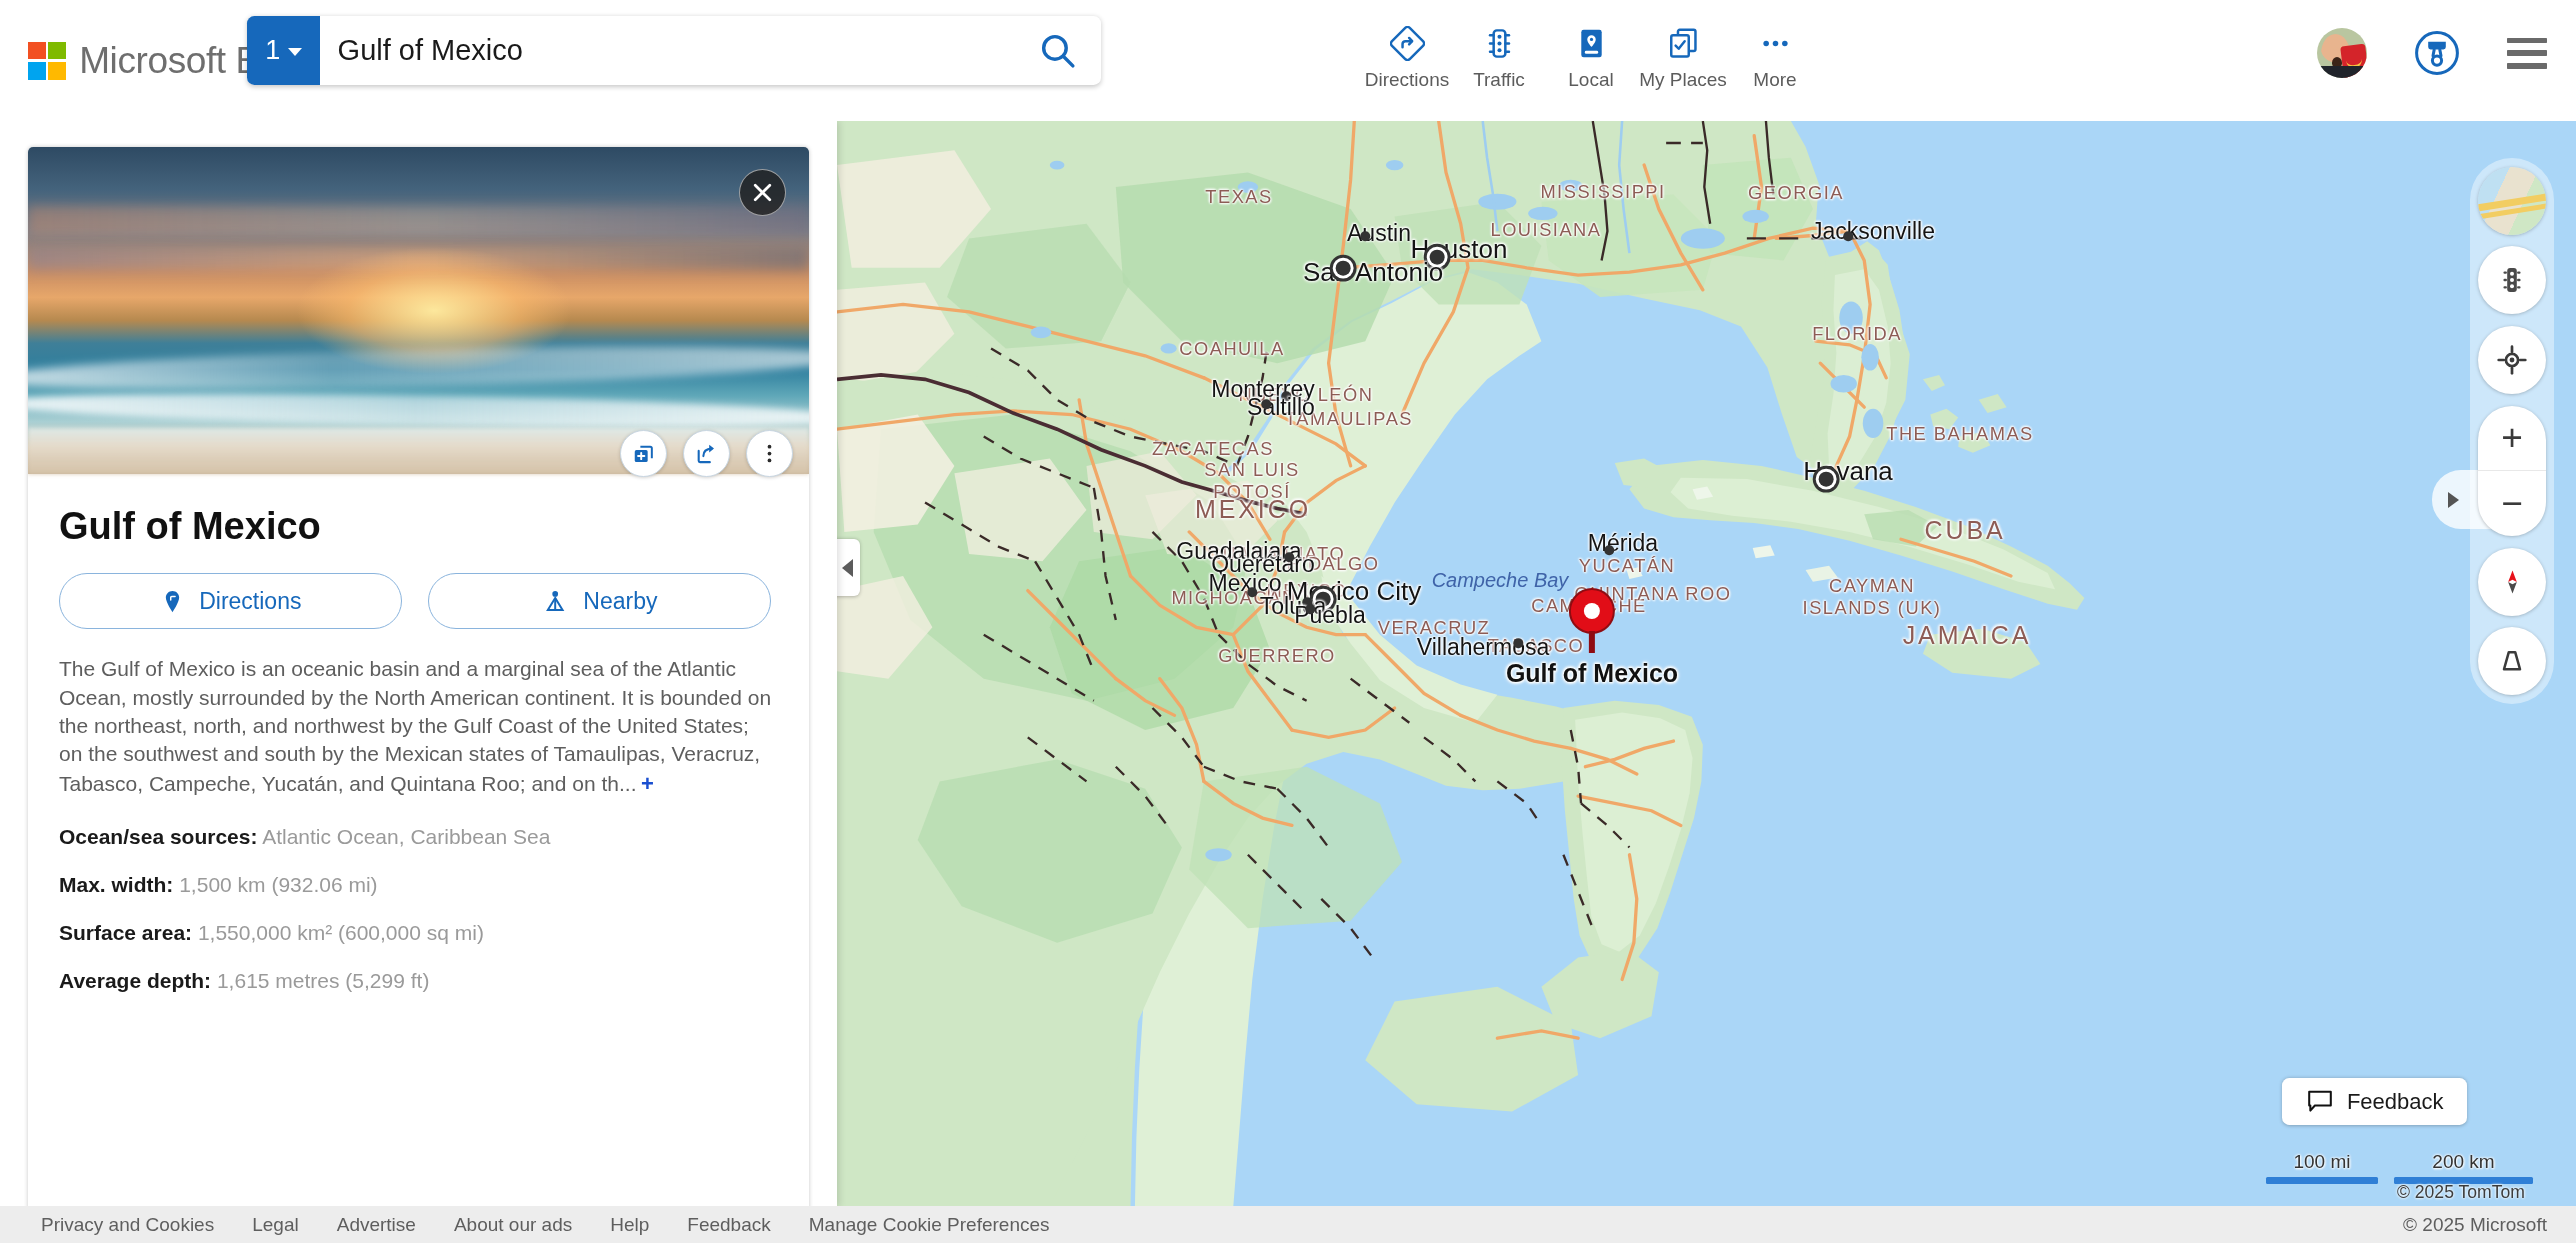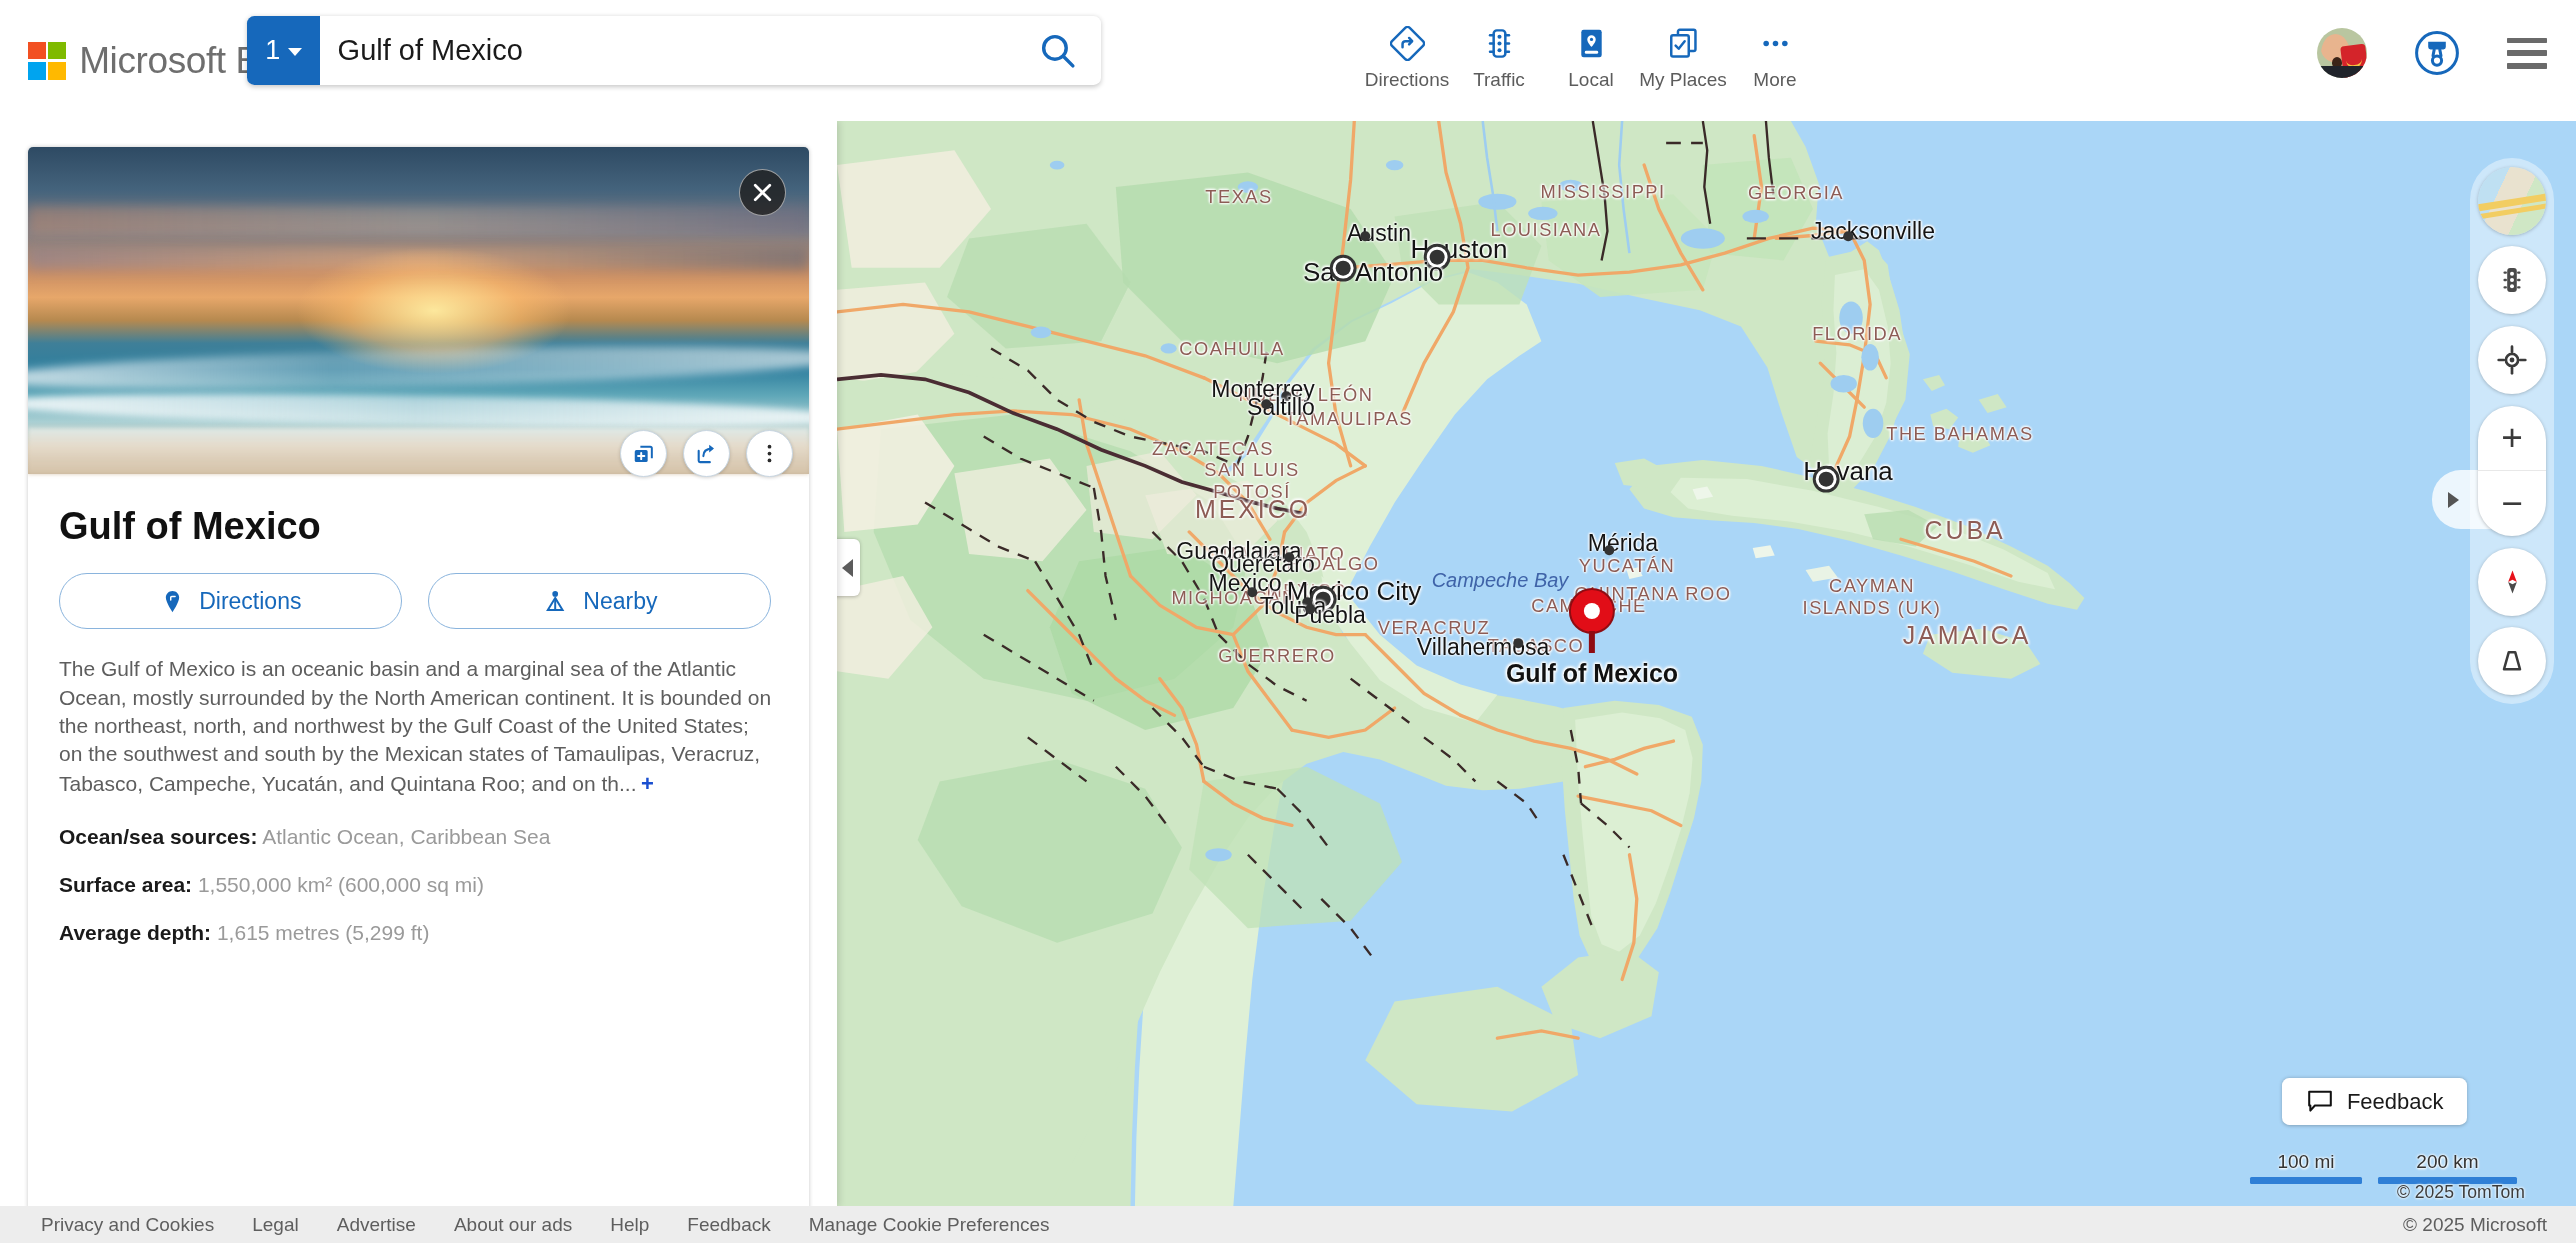--- a/index.html
+++ b/index.html
@@ -371,21 +371,21 @@
     position: absolute; right: 109px; bottom: 82px;
     background:#fff; border-radius: 7.3px;
     box-shadow: 0 0.7px 3.7px rgba(0,0,0,.25);
     padding: 10.3px 23.5px; display:flex; align-items:center; gap: 13.2px;
     cursor:pointer; z-index: 20;
     font-size: 22px; color:#1a1a1a;
   }
 
   
   #scale-bar {
-    position: absolute; right: 59px; bottom: 23.5px;
+    position: absolute; right: 43px; bottom: 23.5px;
     display:flex; align-items:flex-end; gap: 16px; z-index: 20;
   }
   .scale-unit { text-align:center; }
   .scale-unit .txt {
     font-size: 19px; color:#333;
     text-shadow: 0 0 2.9px #fff, 0 0 2.9px #fff, 0.7px 0.7px 2.2px #fff;
     margin-bottom: 4.4px;
   }
   .scale-unit .bar { height: 6.6px; background: #2f7fd6; border-radius: 1.5px; }
   #scale-mi .bar { width: 112px; }
@@ -591,20 +591,24 @@
         <span>Nearby</span>
       </div>
     </div>
 
     <p id="poi-desc"><span>The Gulf of Mexico is an oceanic basin and a marginal sea of the Atlantic Ocean, mostly surrounded by the North American continent. It is bounded on the northeast, north, and northwest by the Gulf Coast of the United States; on the southwest and south by the Mexican states of Tamaulipas, Veracruz, Tabasco, Campeche, Yucatán, and Quintana Roo; and on th...</span><span id="desc-expand">+</span></p>
 
     <div id="fact-list">
       <div class="fact-row">
         <span class="fact-label">Ocean/sea sources:</span>
         <span class="fact-value">Atlantic Ocean, Caribbean Sea</span>
+      </div>
+      <div class="fact-row">
+        <span class="fact-label">Max. width:</span>
+        <span class="fact-value">1,500 km (932.06 mi)</span>
       </div>
       <div class="fact-row">
         <span class="fact-label">Surface area:</span>
         <span class="fact-value">1,550,000 km² (600,000 sq mi)</span>
       </div>
       <div class="fact-row">
         <span class="fact-label">Average depth:</span>
         <span class="fact-value">1,615 metres (5,299 ft)</span>
       </div>
     </div>

